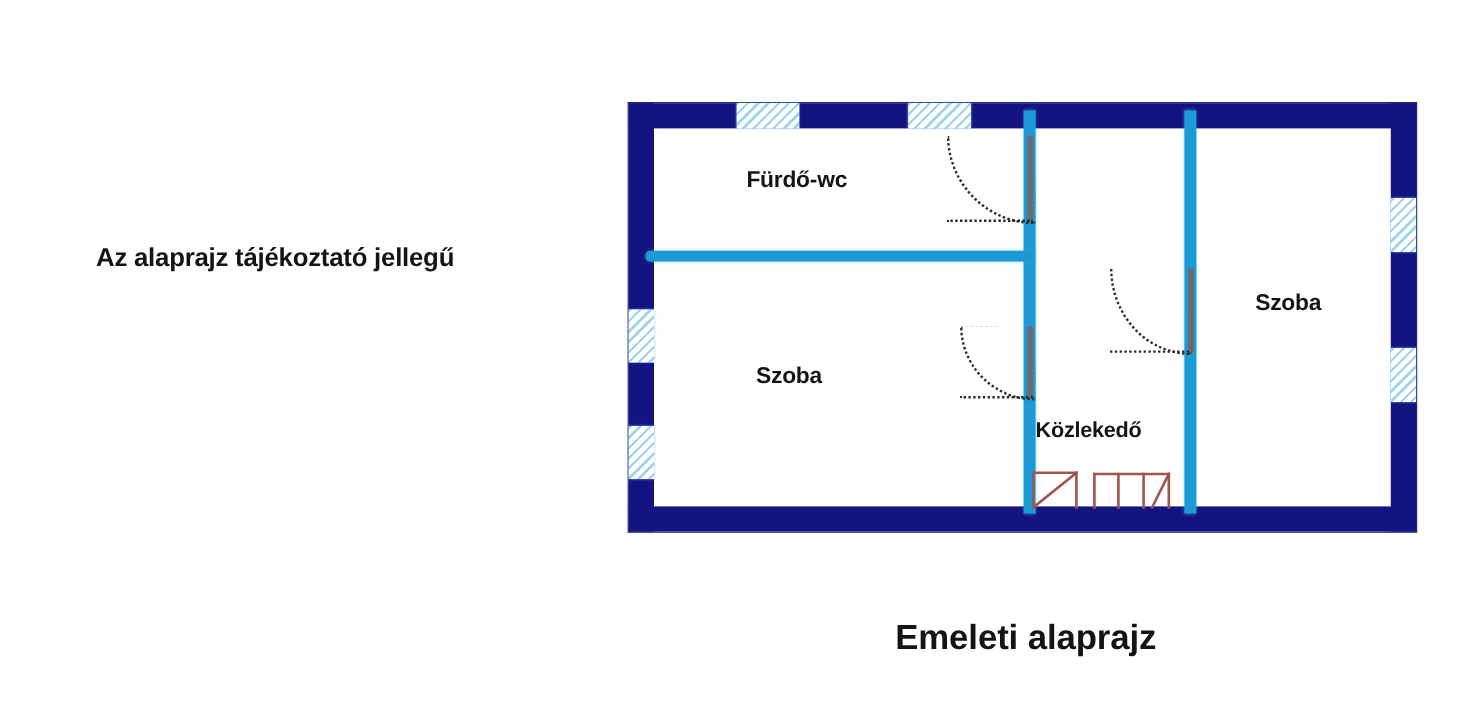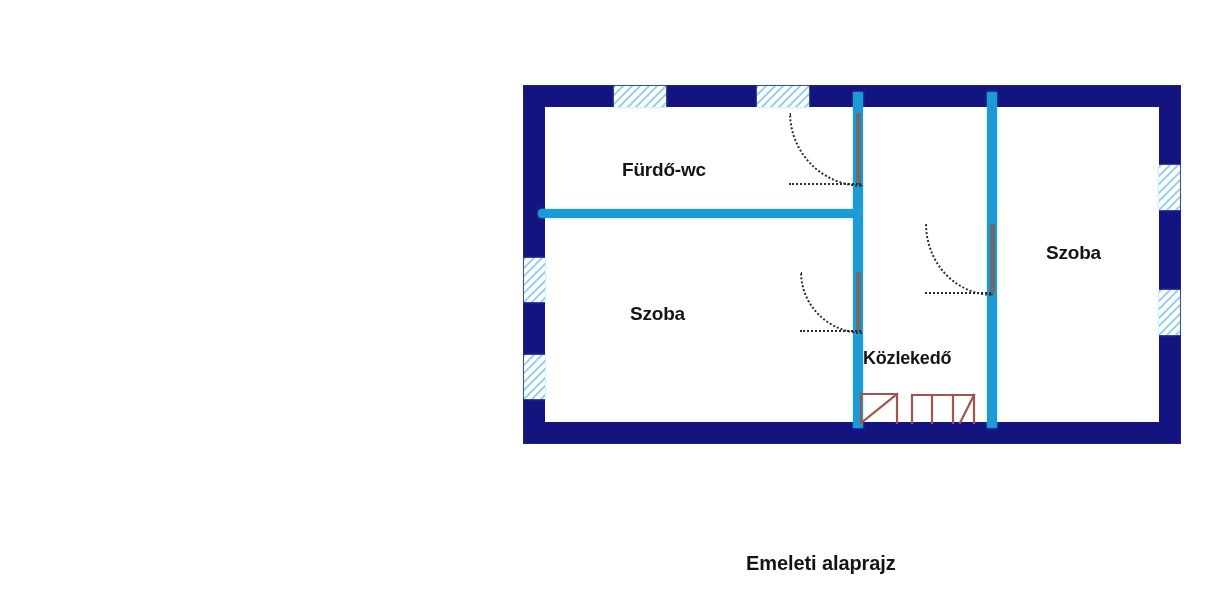--- a/index.html
+++ b/index.html
@@ -22,37 +22,36 @@
   .disclaimer{
     left:80px; top:203px;
     font-size:21.5px;
     font-weight:bold;
     color:#141414;
     letter-spacing:-0.2px;
     white-space:nowrap;
   }
   .caption{
     left:746px; top:516px;
-    font-size:20px;
+    font-size:29px;
     font-weight:bold;
     color:#141414;
     letter-spacing:-0.1px;
     white-space:nowrap;
-    margin-top:36px;
   }
 
   
   .room-label{
     font-size:19px;
     font-weight:bold;
     color:#141414;
     white-space:nowrap;
     letter-spacing:-0.2px;
   }
-  .lbl-furdo{ left:622px; top:159px; }
+  .lbl-furdo{ left:622px; top:140px; }
   .lbl-szoba-left{ left:630px; top:303px; }
   .lbl-kozlekedo{ left:863px; top:348px; font-size:18px; }
   .lbl-szoba-right{ left:1046px; top:242px; }
 
   
   .wall-outer{ background:#141480; }
 
   #wall-top    { left:524px; top:86px;  width:656px; height:21px; }
   #wall-bottom { left:524px; top:422px; width:656px; height:21px; }
   #wall-left   { left:524px; top:86px;  width:21px;  height:357px; }
@@ -179,20 +178,21 @@
   .z-door{z-index:13;}
   .z-stairs{z-index:12;}
   .z-mark{z-index:14;}
   .z-text{z-index:20;}
 </style>
 </head>
 <body>
 
 <div id="stage">
 
+  <div class="abs disclaimer z-text">Az alaprajz tájékoztató jellegű</div>
 
   <div class="abs caption z-text">Emeleti alaprajz</div>
 
   <div class="abs wall-outer z-wall" id="wall-top"></div>
   <div class="abs wall-outer z-wall" id="wall-bottom"></div>
   <div class="abs wall-outer z-wall" id="wall-left"></div>
   <div class="abs wall-outer z-wall" id="wall-right"></div>
   <div class="abs z-wall" id="wall-outline"></div>
 
   <div class="abs window z-win" id="win-top-1"></div>

